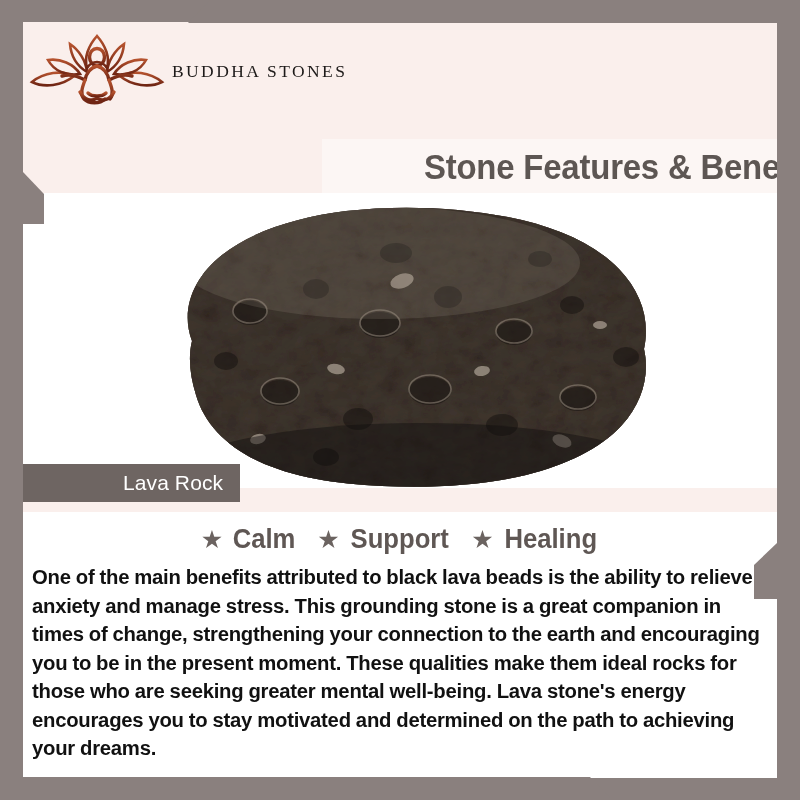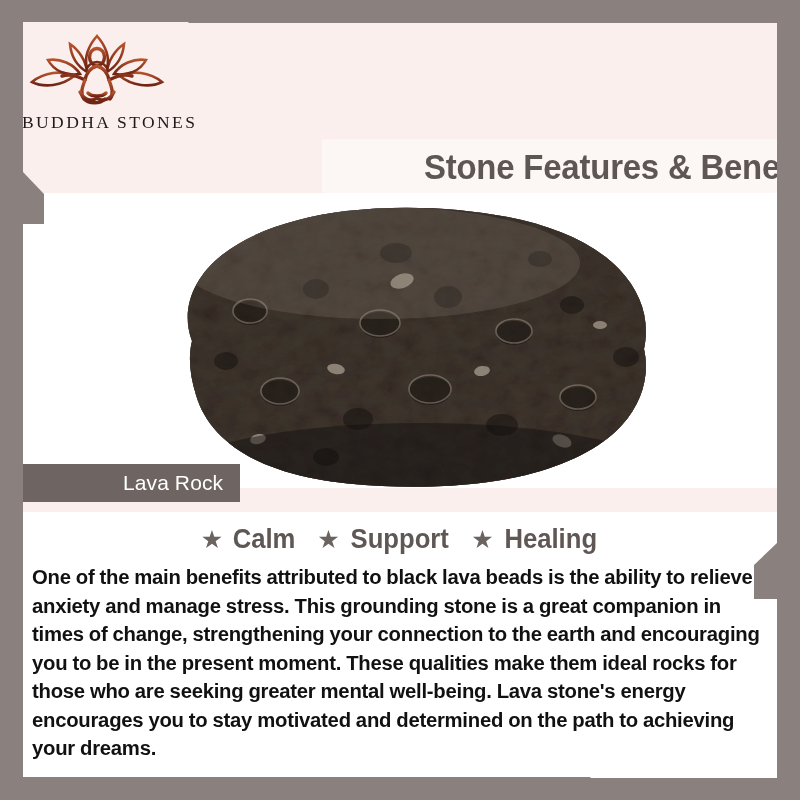--- a/index.html
+++ b/index.html
@@ -65,21 +65,21 @@
   #header {
     position:absolute;
     left:0; top:0; width:756px; height:171px;
     background:#faefec;
     z-index:2;
   }
 
   #logo-block {
     position:absolute;
     left:0; right:0; top:8px;
-    display:flex; flex-direction:column; align-items:flex-start;
+    display:flex; flex-direction:row; align-items:center;
   }
   #logo-mark { width:150px; height:78px; display:block; }
   #logo-wordmark {
     margin-top:4px;
     font-family:"Liberation Serif", serif;
     font-size:17.5px;
     letter-spacing:2.4px;
     color:#1d1a19;
     font-weight:400;
   }

